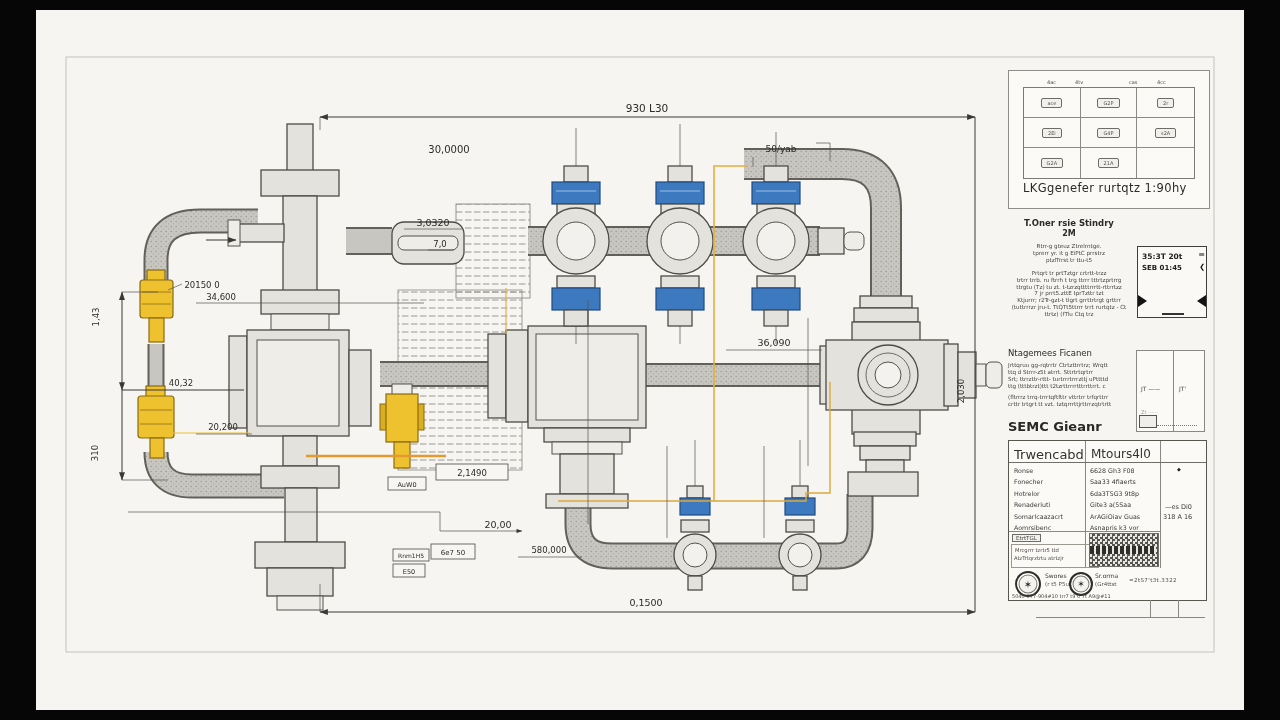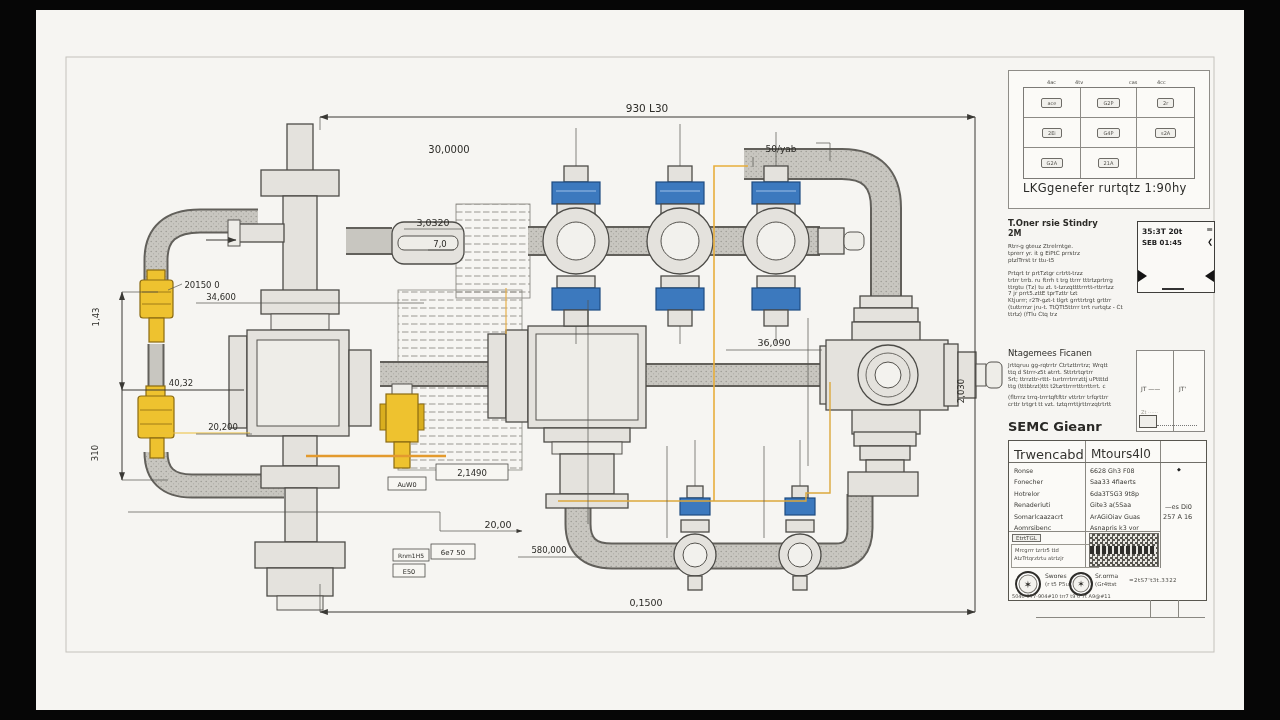--- a/index.html
+++ b/index.html
@@ -339,36 +339,36 @@
           <span class="chip">G2A</span>
         </div>
      <div class="gcell">
           <span class="chip">21A</span>
         </div>
      <div class="gcell"></div>
    </div>
    <div class="abs" style="left:14px;top:110px;font-size:11.5px;letter-spacing:.4px;color:#2a2a27;">LKGgenefer rurtqtz 1:90hy</div>
  </div>
 
- <div class="abs tbx" style="left:1008px;top:218px;width:122px;">
+ <div class="abs tbx" style="left:1008px;top:218px;width:122px;text-align:center;">
    <div style="font-size:8.5px;font-weight:bold;color:#2c2b27;">T.Oner rsie Stindry</div>
    <div style="font-size:8px;font-weight:bold;color:#2c2b27;margin-top:1px;">2M</div>
    <div class="t5" style="margin-top:5px;">Rtrr-g gteuz Ztrelrntge.</div>
    <div class="t5">tprerr yr. it g EiPtC prrstrz</div>
    <div class="t5">ptzlTrrst tr ttu-t5</div>
    <div class="t5" style="margin-top:6px;">Prtqrt tr prtTztgr crtrtt-trzz</div>
    <div class="t5">trtrr trrb. ru ftrrh t trg ttrrr tttrtzprtrrg</div>
    <div class="t5">ttrgtu (Tz) tu zt. t-tzrzqttttrrrtt-rttrrtzz</div>
    <div class="t5">7 jr prrt5.zttE tprTzttr tzt</div>
    <div class="t5">Ktjurrr; r2Tr-gzt-t tlgrt grrttrtrgt grttrr</div>
    <div class="t5">(tuttrrrzr jru-t. TtQTt5ttrrr trrt rurtqtz - Ct</div>
    <div class="t5">ttrtz) (fTlu Ctq trz</div>
  </div>
 
- <div class="abs" style="left:1137px;top:221px;width:68px;height:70px;border:1.5px solid #3f3e3b;background:#faf9f6;padding-left:8px;">
+ <div class="abs" style="left:1137px;top:246px;width:68px;height:70px;border:1.5px solid #3f3e3b;background:#faf9f6;">
    <span class="abs" style="left:4px;top:5px;font-size:7.5px;font-weight:bold;color:#222;">35:3T 20t</span>
    <span class="abs" style="right:1px;top:3px;font-size:8px;color:#111;">≡</span>
    <span class="abs" style="left:4px;top:17px;font-size:7px;font-weight:bold;color:#222;">SEB 01:45</span>
    <span class="abs" style="right:1px;top:16px;font-size:7px;color:#111;">❮</span>
    <div class="abs tri-r" style="left:0;top:48px;"></div>
    <div class="abs tri-l" style="right:0;top:48px;"></div>
    <div class="abs" style="left:24px;bottom:2px;width:22px;border-top:2px solid #333;"></div>
  </div>
 
  <div class="abs tbx" style="left:1008px;top:348px;width:128px;">
@@ -408,21 +408,21 @@
    <div class="abs t6" style="left:81px;top:24px;">
      <div>6628 Gh3 F08</div>
      <div>Saa33 4fiaerts</div>
      <div>6da3T5G3 9t8p</div>
      <div>Gite3 a(5Saa</div>
      <div>ArAGiOiav Guas</div>
      <div>Asnapris k3 vor</div>
    </div>
    <span class="abs" style="left:168px;top:25px;font-size:5px;color:#222;">◆</span>
    <span class="abs" style="left:156px;top:50px;font-size:6.5px;color:#3c3b36;margin-top:12px;">—es Di0</span>
-   <span class="abs" style="left:154px;top:72px;font-size:6.5px;color:#3c3b36;">257 A 16</span>
+   <span class="abs" style="left:154px;top:72px;font-size:6.5px;color:#3c3b36;">318 A 16</span>
    <div class="abs" style="left:0;top:90px;width:151px;border-top:1px solid #8a8882;"></div>
    <span class="abs" style="left:3px;top:93px;font-size:5.5px;border:1px solid #6e6c67;padding:0 3px;color:#4a4944;background:#f1f0ec;">EtrtTGL</span>
    <div class="abs" style="left:2px;top:103px;width:86px;height:22px;border:1px solid #9a9890;">
      <div class="t55" style="margin:2px 0 0 3px;font-size:5.2px;">Mrcgrrr tzrtr5 ttd</div>
      <div class="t55" style="margin:2px 0 0 2px;font-size:5.2px;">AtzTrtqrztrtu atrtzjr</div>
    </div>
    <div class="abs check" style="left:80px;top:92px;width:68px;height:32px;">
      <div class="abs" style="left:0;top:12px;width:66px;height:8px;background:repeating-linear-gradient(90deg,#2f2e2b 0 4px,#e8e7e2 4px 6px);"></div>
    </div>
  </div>

